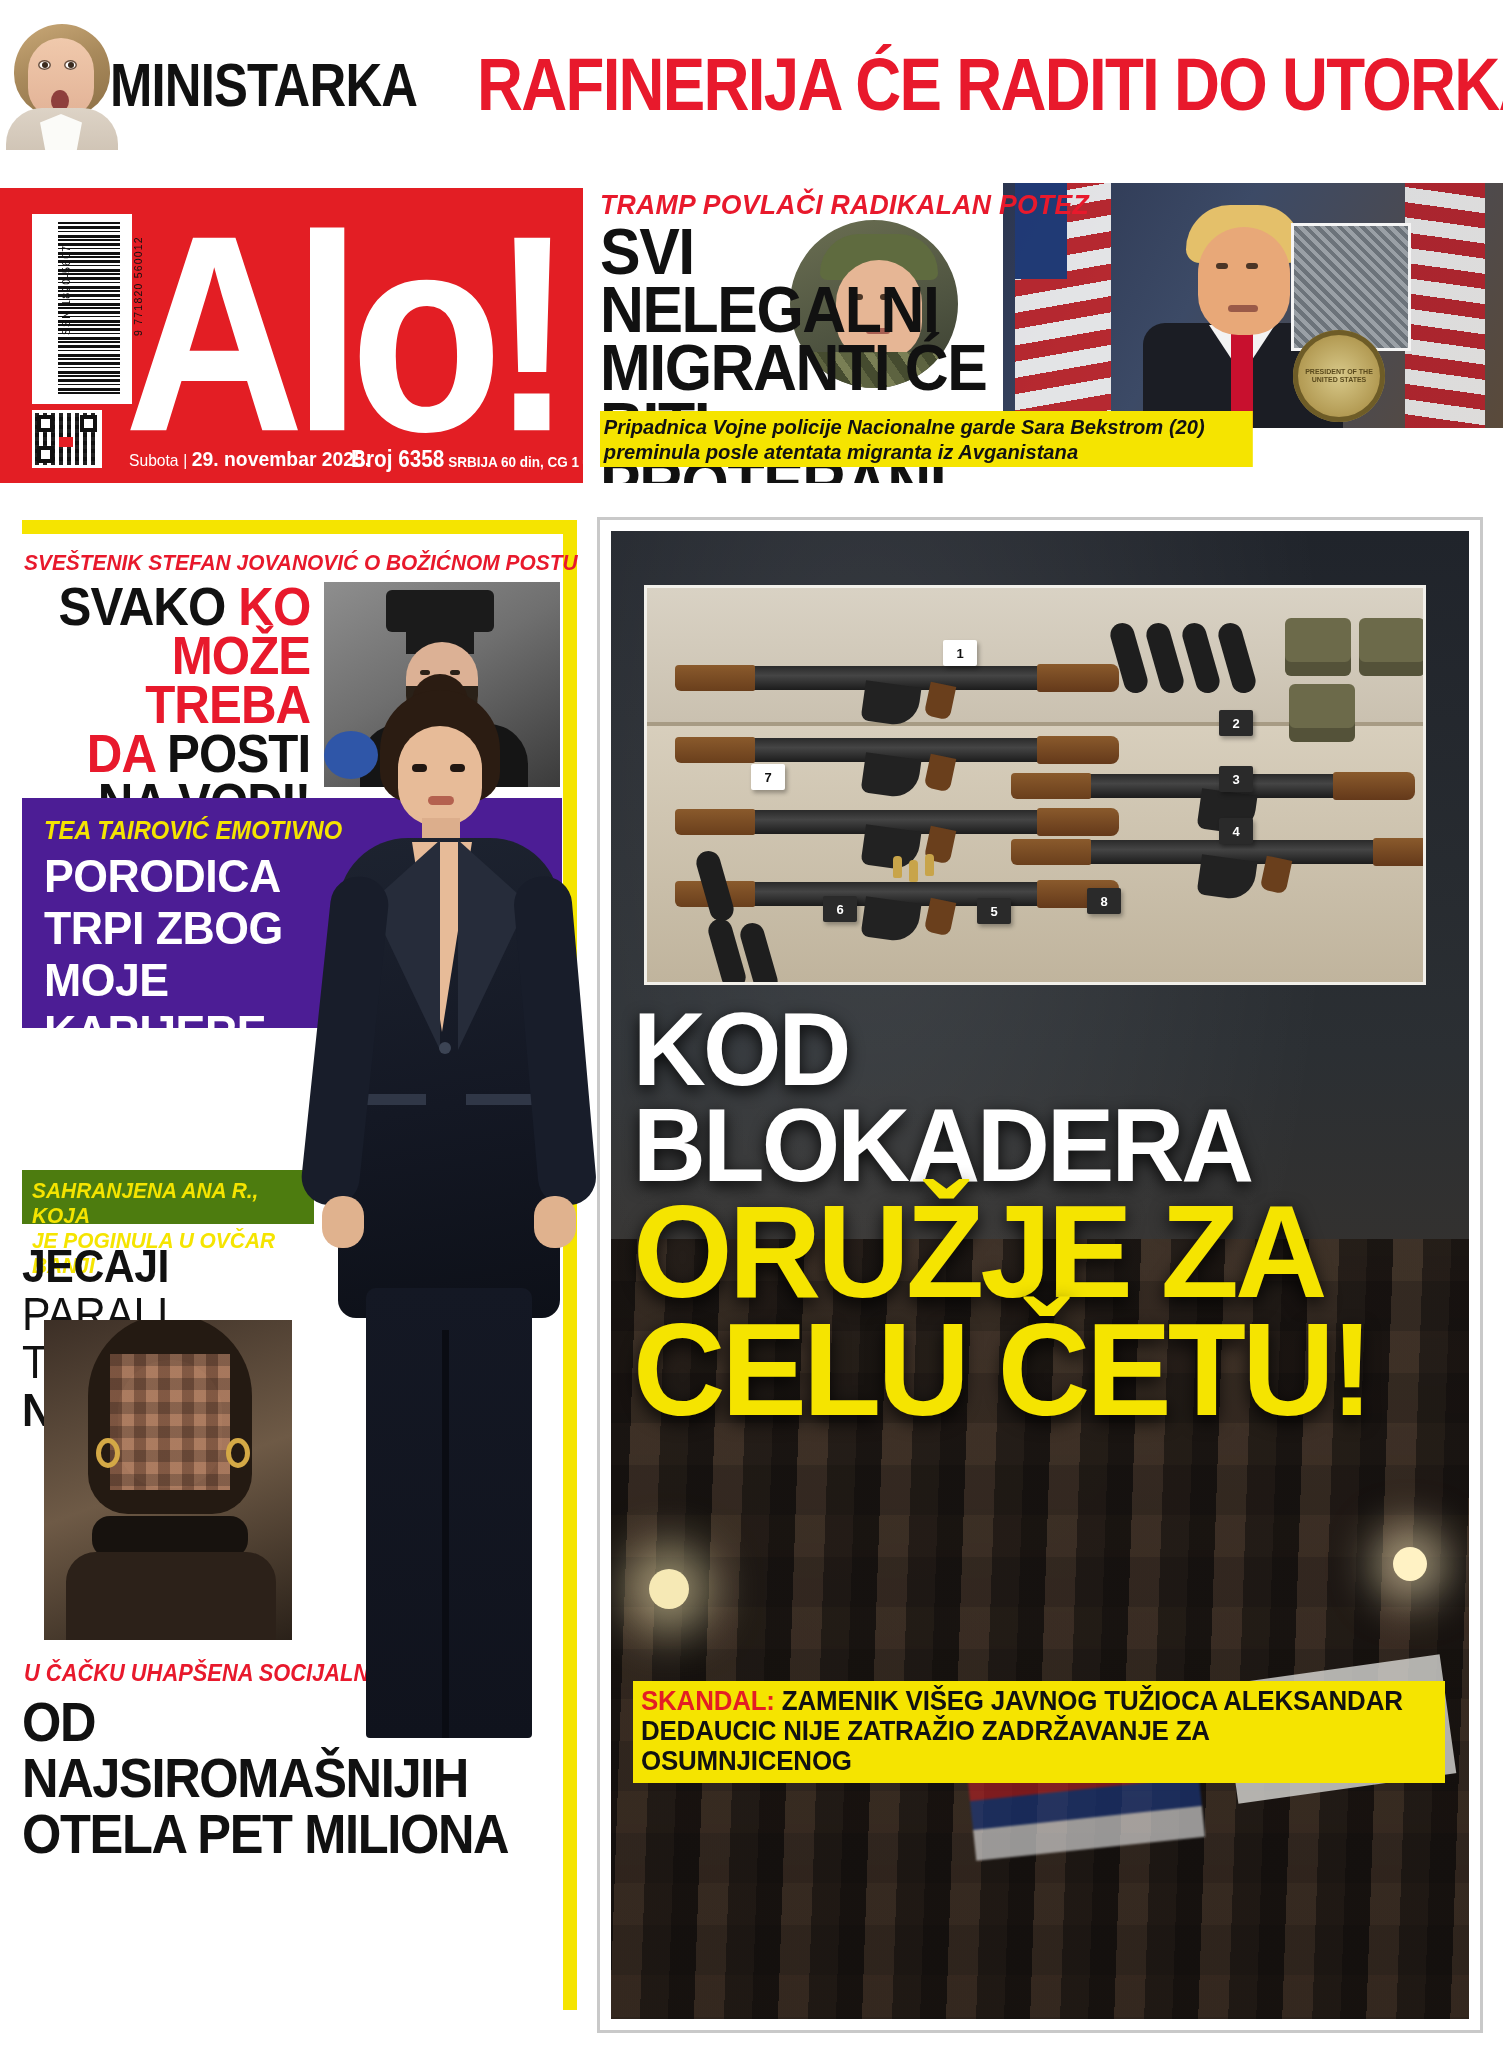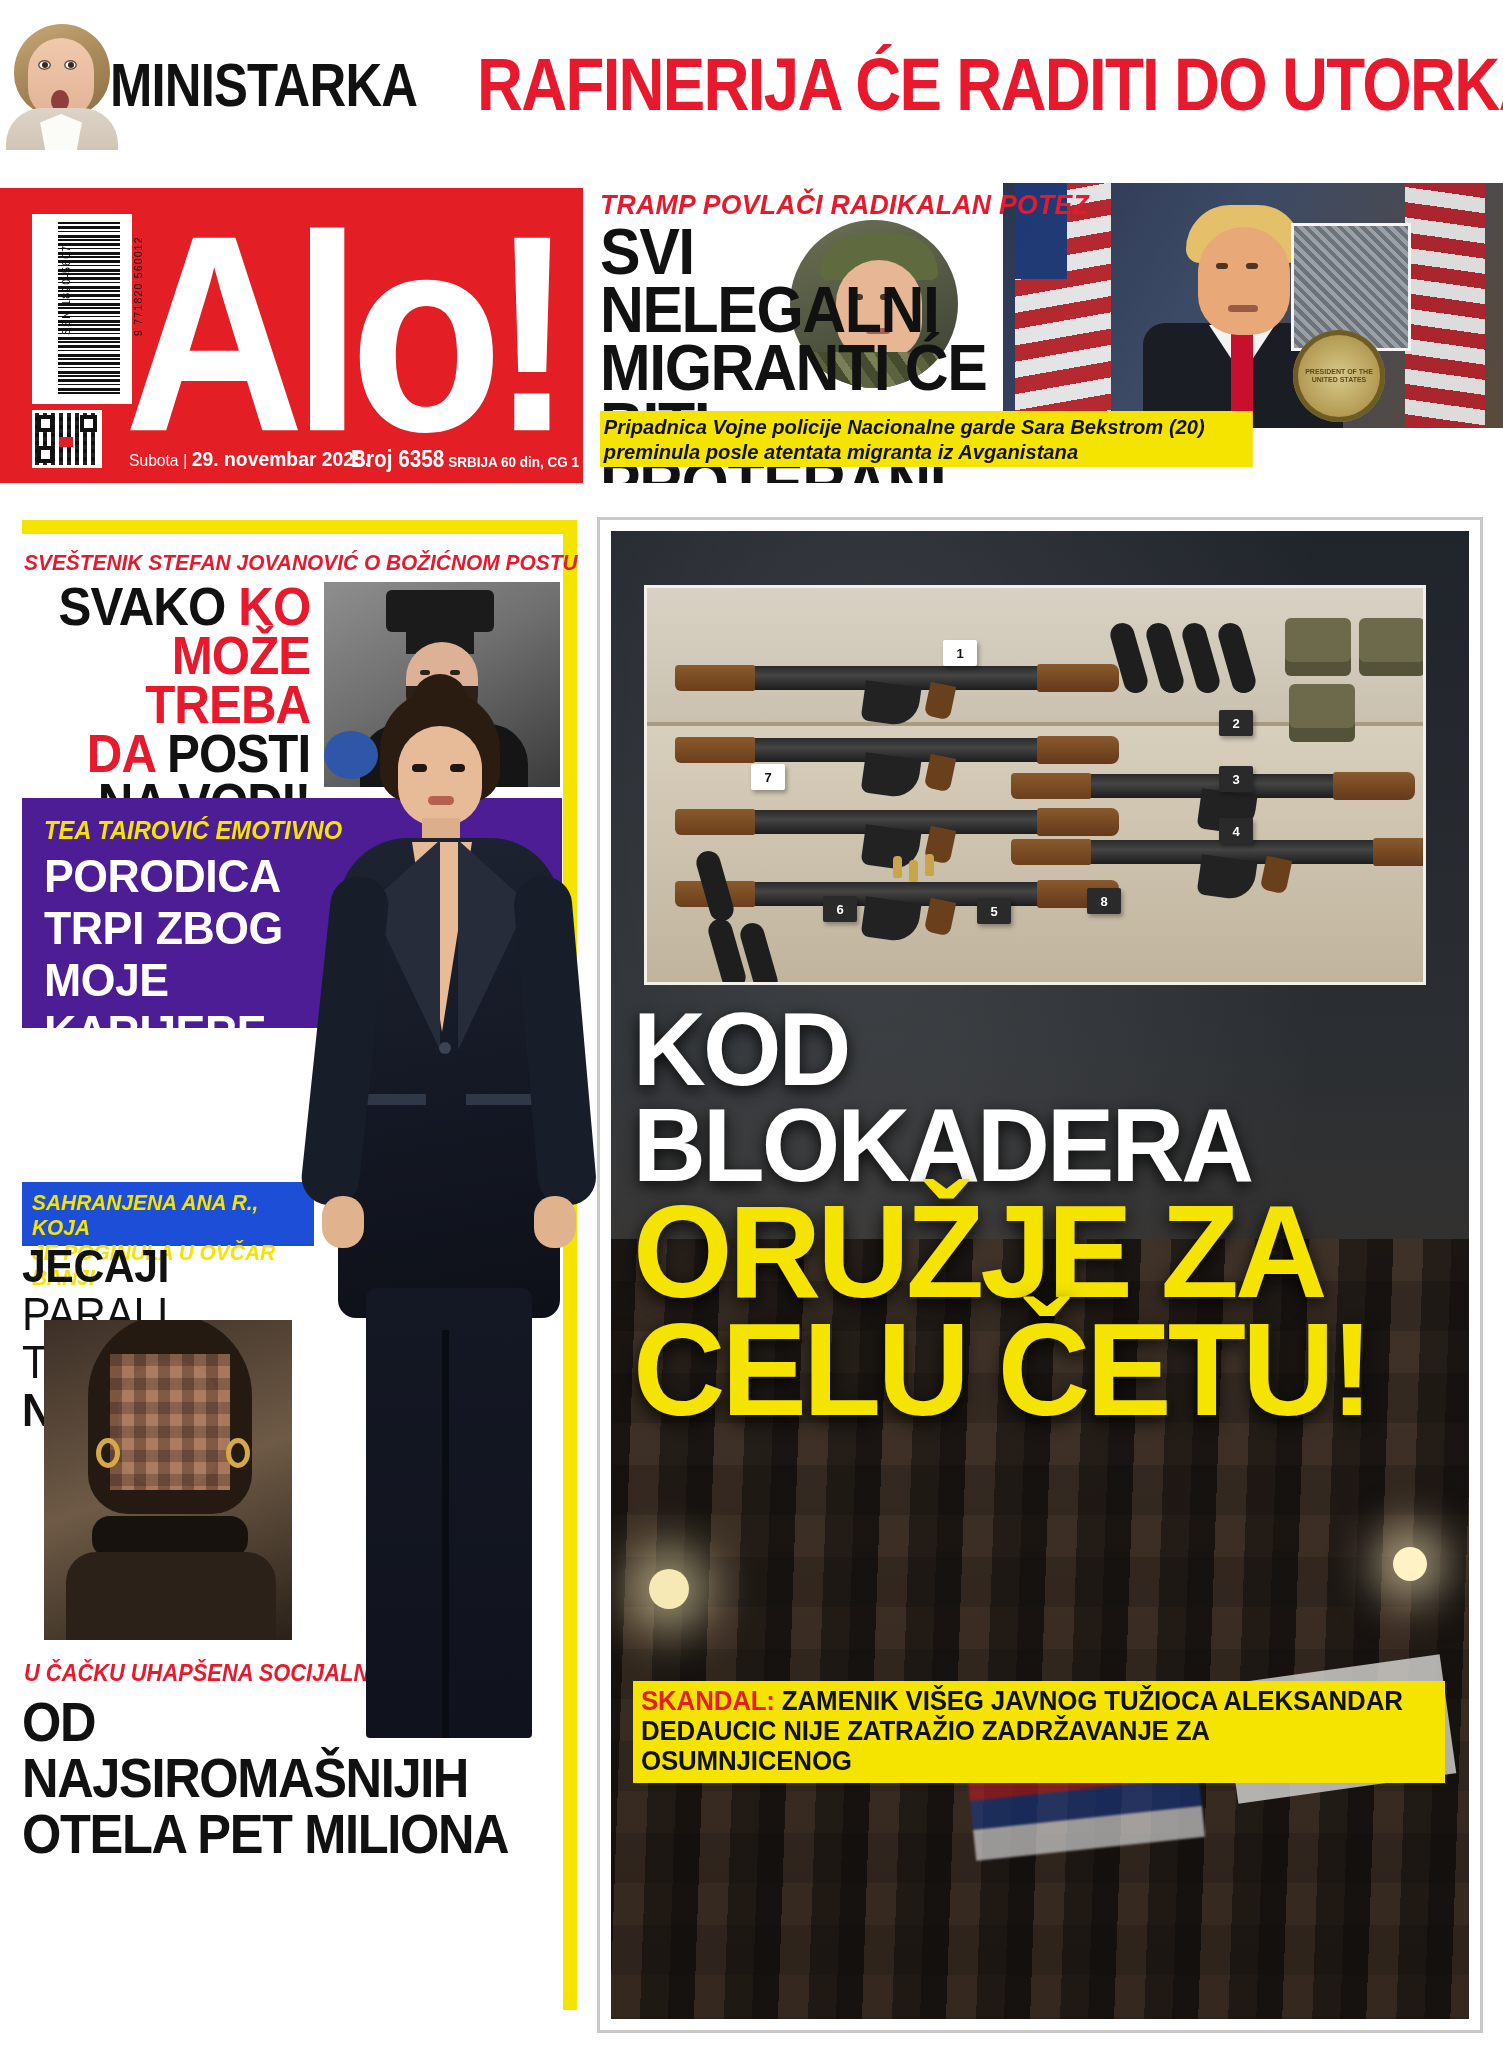--- a/index.html
+++ b/index.html
@@ -331,21 +331,21 @@
   }
   .tf-handL { position:absolute; left:28px; top:506px; width:42px; height:52px; background:#e0b28e; border-radius:20px; }
   .tf-handR { position:absolute; left:240px; top:506px; width:42px; height:52px; background:#e0b28e; border-radius:20px; }
   .tf-necklace { position:absolute; left:132px; top:150px; width:30px; height:16px; border-bottom:3px solid #d6b45c; border-radius:0 0 16px 16px; }
 
   
   .jecaji {
     position: absolute; left: 0px; top: 650px; width: 540px; height: 150px;
   }
   .jec-kickerbox {
-    position: absolute; left: 0px; top: 12px; width: 292px; height: 64px; background: #1d4ed8;
+    position: absolute; left: 0px; top: 0px; width: 292px; height: 54px; background: #4d7c0f;
   }
   .jec-kicker {
     position: absolute; left: 10px; top: 8px; width: 280px;
     font-family: "Liberation Sans Narrow", "Liberation Sans", sans-serif;
     font-weight: 700; font-style: italic; color: #f5e400; font-size: 22px;
     line-height: 25px; transform: scaleX(0.95); transform-origin: left top;
   }
   .jec-head {
     position: absolute; left: 0px; top: 72px; width: 300px;
     font-family: "Liberation Sans Narrow", "Liberation Sans", sans-serif;

